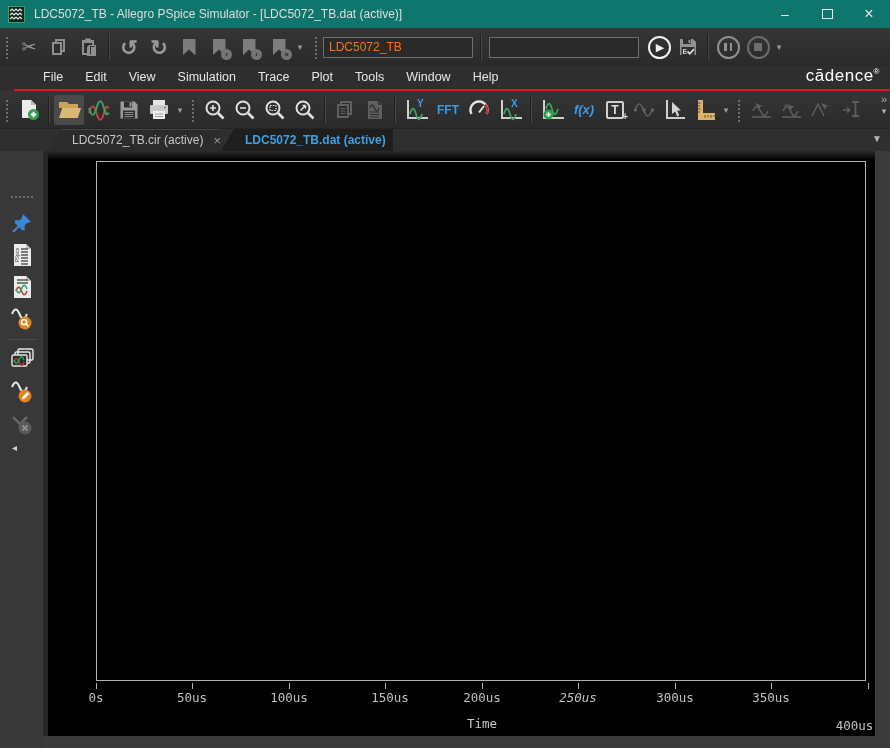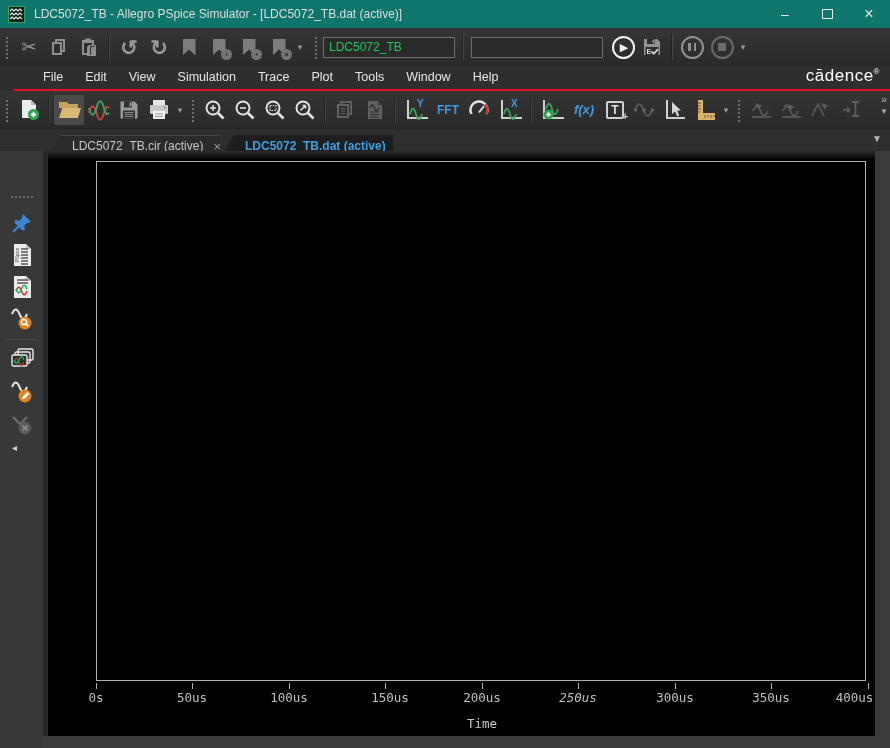--- a/index.html
+++ b/index.html
@@ -30,21 +30,21 @@
   .ticon svg{display:block;}
   .glyph18{font-size:18px;line-height:1;}
   .glyph20{font-size:21px;font-weight:bold;line-height:1;color:#999;}
   .dd{width:12px;color:#9b9b9b;font-size:9px;display:flex;justify-content:center;flex:0 0 auto;}
   .flagwrap{position:relative;width:30px;height:30px;display:flex;align-items:center;justify-content:center;}
   .flag{width:13px;height:17px;background:#7d7d7d;
         clip-path:polygon(0 0,100% 0,100% 100%,50% 64%,0 100%);}
   .badge{position:absolute;right:2px;bottom:2px;width:11px;height:11px;border-radius:50%;
          background:#747474;color:#2a2a2a;font-size:8px;font-weight:bold;
          display:flex;align-items:center;justify-content:center;line-height:1;}
-  .field{background:#2a2a2a;border:1px solid #6e6e6e;color:#22c55e;height:21px;width:132px;
+  .field{background:#2a2a2a;border:1px solid #6e6e6e;color:#f97316;height:21px;width:150px;
          font-family:"Liberation Sans",sans-serif;font-size:12px;padding:0 5px;outline:none;}
   .circ{width:23px;height:23px;border:2px solid #8f8f8f;border-radius:50%;
         display:flex;align-items:center;justify-content:center;}
   .circ.bright{border-color:#f2f2f2;}
   .circ.dim{border-color:#6c6c6c;}
   .playtri{color:#f2f2f2;font-size:11px;margin-left:2px;line-height:1;}
   .pbar{width:2.5px;height:8px;background:#8f8f8f;margin:0 1.5px;}
   .stopsq{width:8px;height:8px;background:#6c6c6c;}
   .hl{background:#4a4a4a;border-radius:2px;}
   .bluetxt{color:#3f9ae0;font-weight:bold;font-size:12px;}
@@ -56,21 +56,21 @@
   .overflowcol span{color:#b0b0b0;font-size:11px;line-height:12px;}
   
   .menubar{position:absolute;left:0;top:66px;width:890px;height:25px;background:#2e2e2e;}
   .menuitems{position:absolute;left:32px;top:0;height:22px;display:flex;align-items:center;}
   .menuitem{color:#e6e6e6;font-size:12.5px;padding:0 11px;}
   .redline{position:absolute;left:14px;right:0;bottom:0;height:2.5px;background:#e8112d;}
   .brand{position:absolute;right:10px;top:0px;color:#fff;font-size:17px;letter-spacing:.5px;}
   .brand sup{font-size:8px;}
   
   .tabbar{position:absolute;left:0;top:129px;width:890px;height:22px;background:#2f2f2f;}
-  .tab{position:absolute;top:6px;height:22px;display:flex;align-items:center;
+  .tab{position:absolute;top:0;height:22px;display:flex;align-items:center;
        padding:0 10px 0 24px;clip-path:polygon(13px 0,100% 0,100% 100%,0 100%);}
   .tab1{left:48px;width:172px;background:#2b2b2b;box-shadow:inset 0 1px 0 #454545;}
   .tab2{left:221px;width:172px;background:#1e1e1e;}
   .tablabel{font-size:12px;color:#c6c6c6;white-space:nowrap;}
   .tab2 .tablabel{color:#3f9fe0;font-weight:bold;}
   .tabclose{margin-left:10px;color:#9a9a9a;font-size:13px;line-height:1;}
   .tablist{position:absolute;right:8px;top:4px;color:#b5b5b5;font-size:10px;}
   
   .main{position:absolute;left:0;top:151px;width:890px;height:597px;background:#3b3b3b;}
   .sidebar{position:absolute;left:0;top:0;width:43px;height:597px;background:#383838;
@@ -82,21 +82,21 @@
   .ssep{width:30px;height:1px;background:#4a4a4a;margin:4px 0;}
   .scollapse{color:#cfcfcf;font-size:10px;margin-top:2px;align-self:flex-start;padding-left:12px;}
   .content{position:absolute;left:48px;top:0;width:827px;height:585px;background:#000;overflow:hidden;}
   .content::before{content:"";position:absolute;left:0;top:0;right:0;height:9px;
                    background:linear-gradient(#2c2c2c,#000);}
   .plotrect{position:absolute;left:48px;top:10px;width:770px;height:520px;
             border:1px solid #b2b2b2;background:#000;}
   .xtick{position:absolute;top:532px;width:1px;height:6px;background:#b2b2b2;}
   .xt{position:absolute;top:539px;transform:translateX(-50%);color:#c0c0c0;
       font-family:"DejaVu Sans Mono",monospace;font-size:12.5px;white-space:nowrap;}
-  .xt.last{transform:translateX(-86%);}
+  .xt.last{transform:translateX(-86%);margin-top:28px;}
   .xlabel{position:absolute;left:434px;top:565px;transform:translateX(-50%);color:#c8c8c8;
           font-family:"DejaVu Sans Mono",monospace;font-size:12.5px;}
 </style>
 </head>
 <body>
 
 <div class="win">
 
   <div class="titlebar">
     <span class="appicon">

